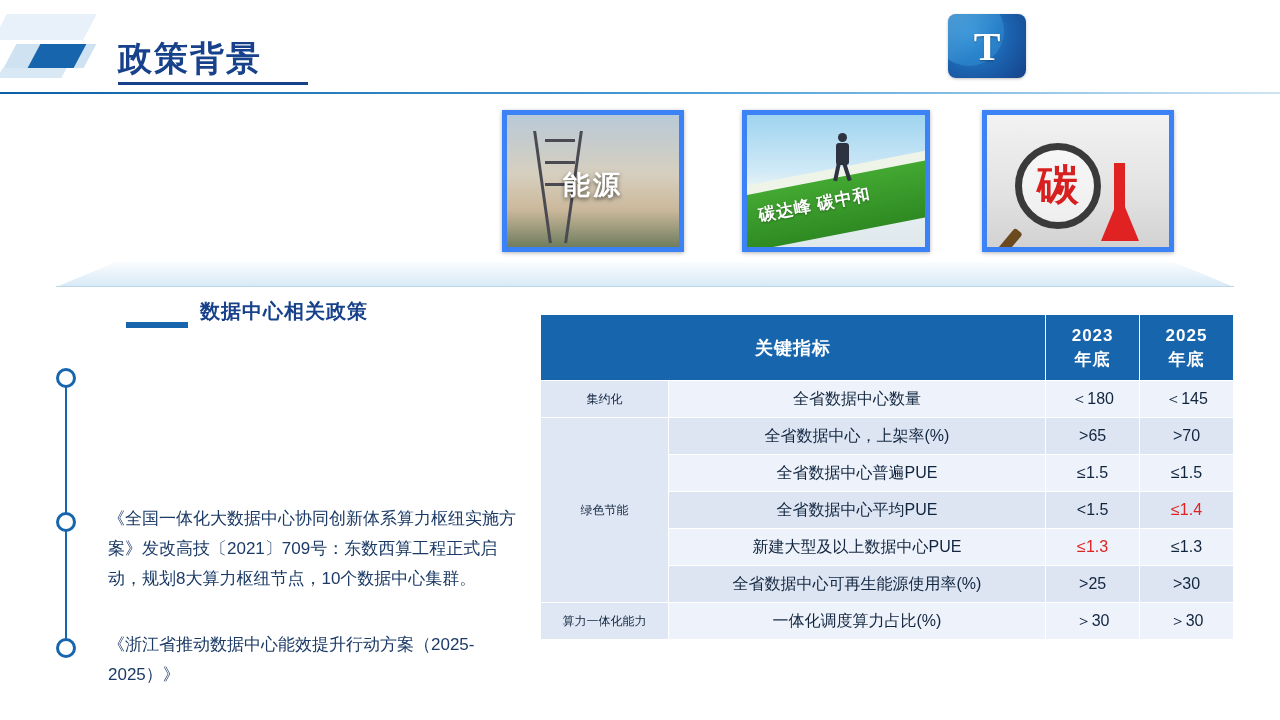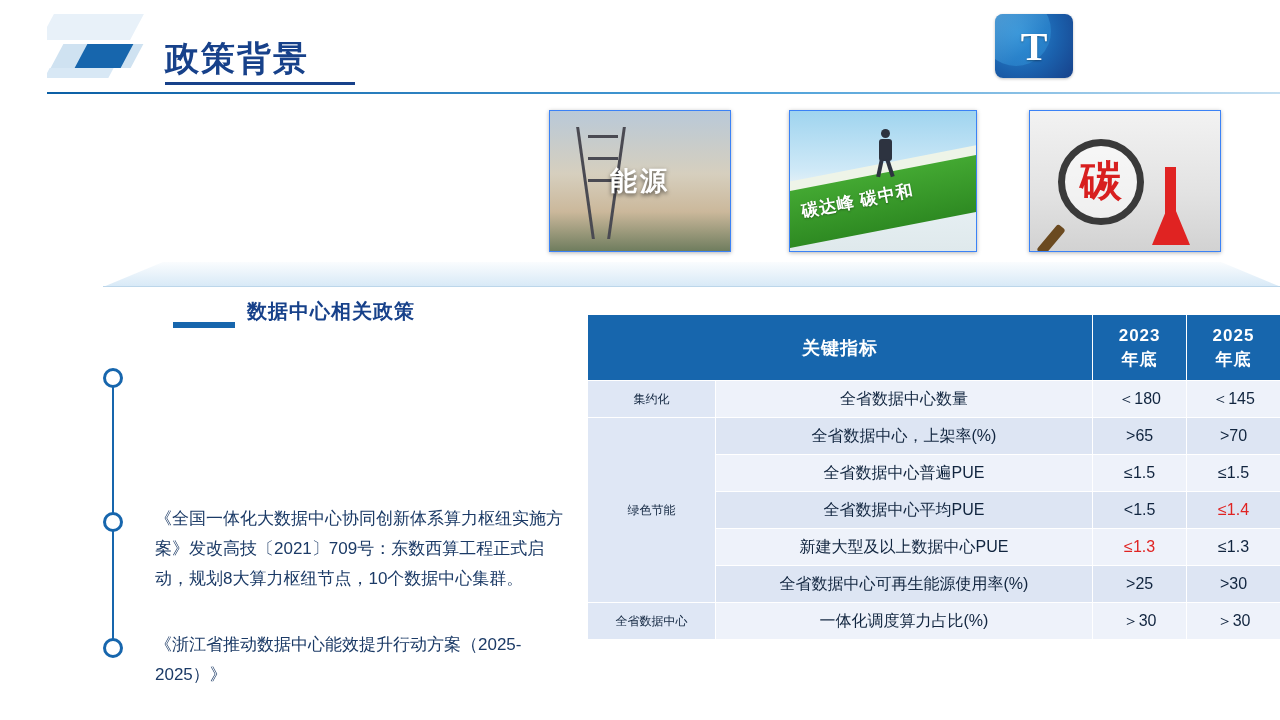--- a/index.html
+++ b/index.html
@@ -2,21 +2,21 @@
 <html><head>
 <meta charset="utf-8">
 <style>
   * { box-sizing: border-box; margin: 0; padding: 0; }
   html, body {
     width: 1280px; height: 720px;
     font-family: "Liberation Sans", sans-serif;
     background: #ffffff;
     overflow: hidden;
   }
-  .slide { position: relative; width: 1048px; height: 720px; background: #fff; margin-left: 47px; }
+  .slide { position: relative; width: 1048px; height: 720px; background: #fff; }
 
   
   .header-band {
     position: absolute; left: 0; top: 0; width: 1280px; height: 96px;
     overflow: hidden;
   }
   .hdr-rule {
     position: absolute; left: 0; top: 92px; width: 1280px; height: 2px;
     background: linear-gradient(to right, #0b5fa5 0%, #4a9fd8 55%, #cfe4f3 100%);
   }
@@ -66,21 +66,21 @@
 
   
   .intro {
     position: absolute; left: 110px; top: 136px; width: 360px;
     font-size: 19px; line-height: 33px; color: #1a1a1a;
   }
   .intro p { text-indent: 2em; }
 
   
   .photo {
-    position: absolute; top: 110px; height: 142px; border: 1px solid #3b82f6;
+    position: absolute; top: 110px; height: 142px; border: 5px solid #3b82f6;
     box-shadow: 0 1px 4px rgba(0,0,0,.3); overflow: hidden;
   }
   .photo-1 { left: 502px; width: 182px; }
   .photo-2 { left: 742px; width: 188px; }
   .photo-3 { left: 982px; width: 192px; }
 
   .ph1-bg {
     position: absolute; inset: 0;
     background: linear-gradient(to bottom, #b9c9d8 0%, #d6cfbe 45%, #cbb89b 72%, #6f7d5e 100%);
   }
@@ -323,21 +323,21 @@
           <td class="metric">新建大型及以上数据中心PUE</td>
           <td class="val red">≤1.3</td>
           <td class="val">≤1.3</td>
         </tr>
         <tr class="row-alt">
           <td class="metric">全省数据中心可再生能源使用率(%)</td>
           <td class="val">&gt;25</td>
           <td class="val">&gt;30</td>
         </tr>
         <tr>
-          <td class="cat" rowspan="1">全省数据中心</td>
+          <td class="cat" rowspan="1">算力一体化能力</td>
           <td class="metric">一体化调度算力占比(%)</td>
           <td class="val">＞30</td>
           <td class="val">＞30</td>
         </tr>
       </tbody>
   </table>
 
 </div>
 
 </body></html>

